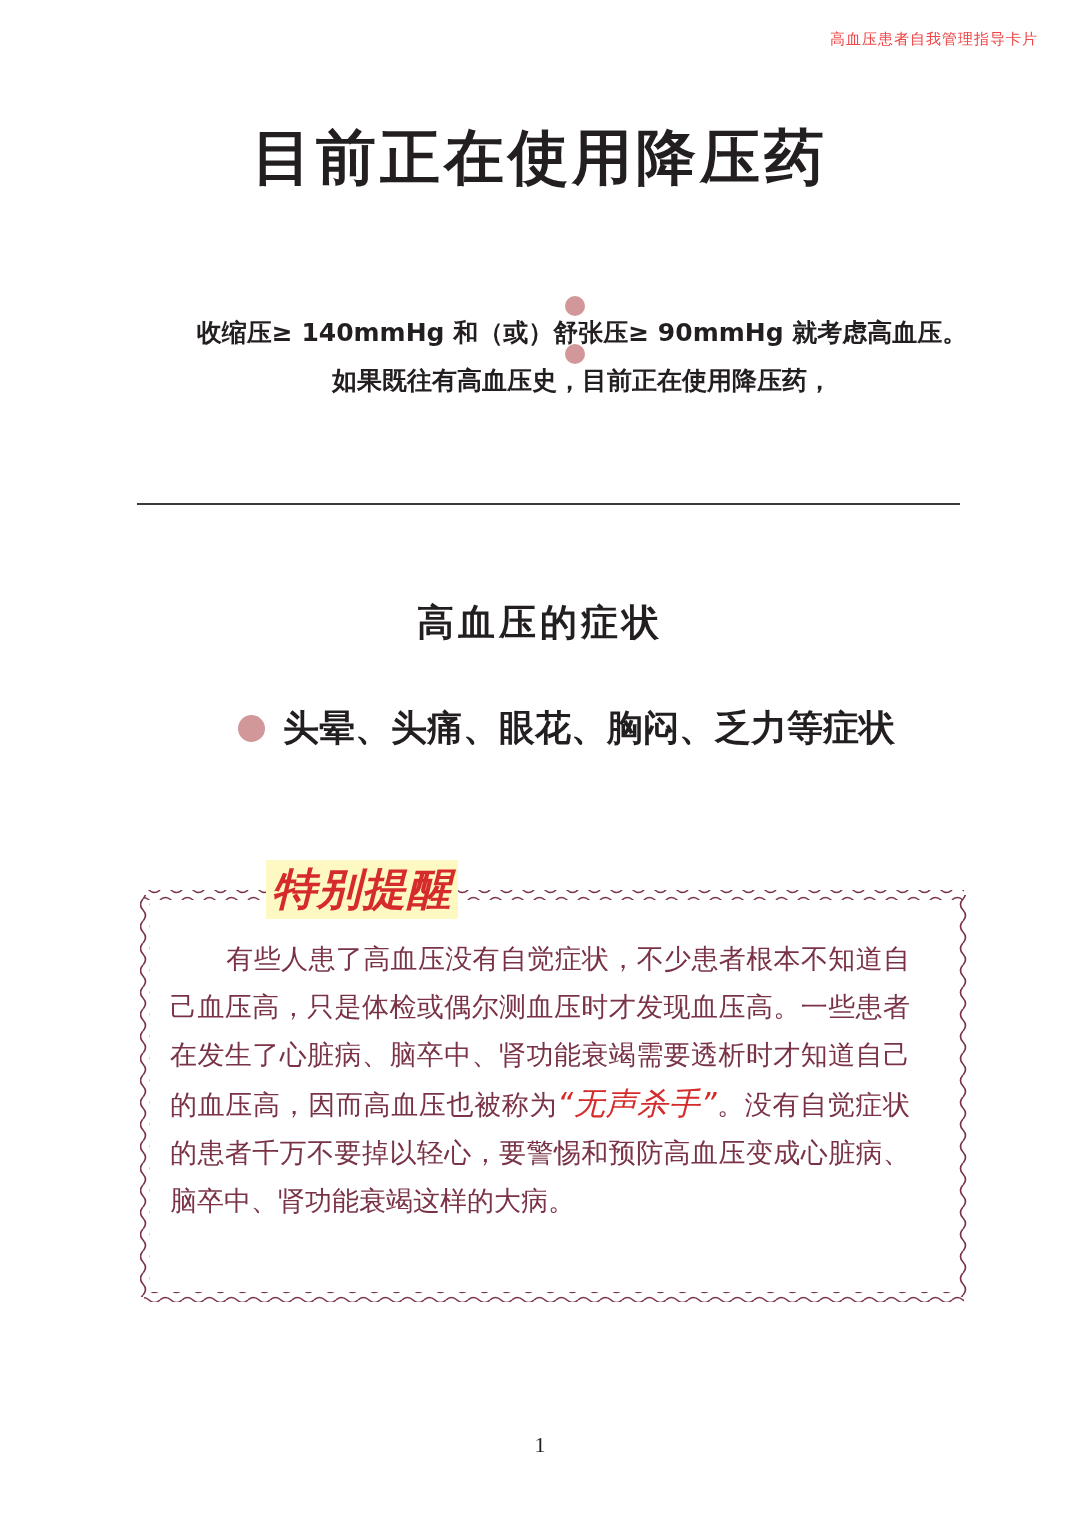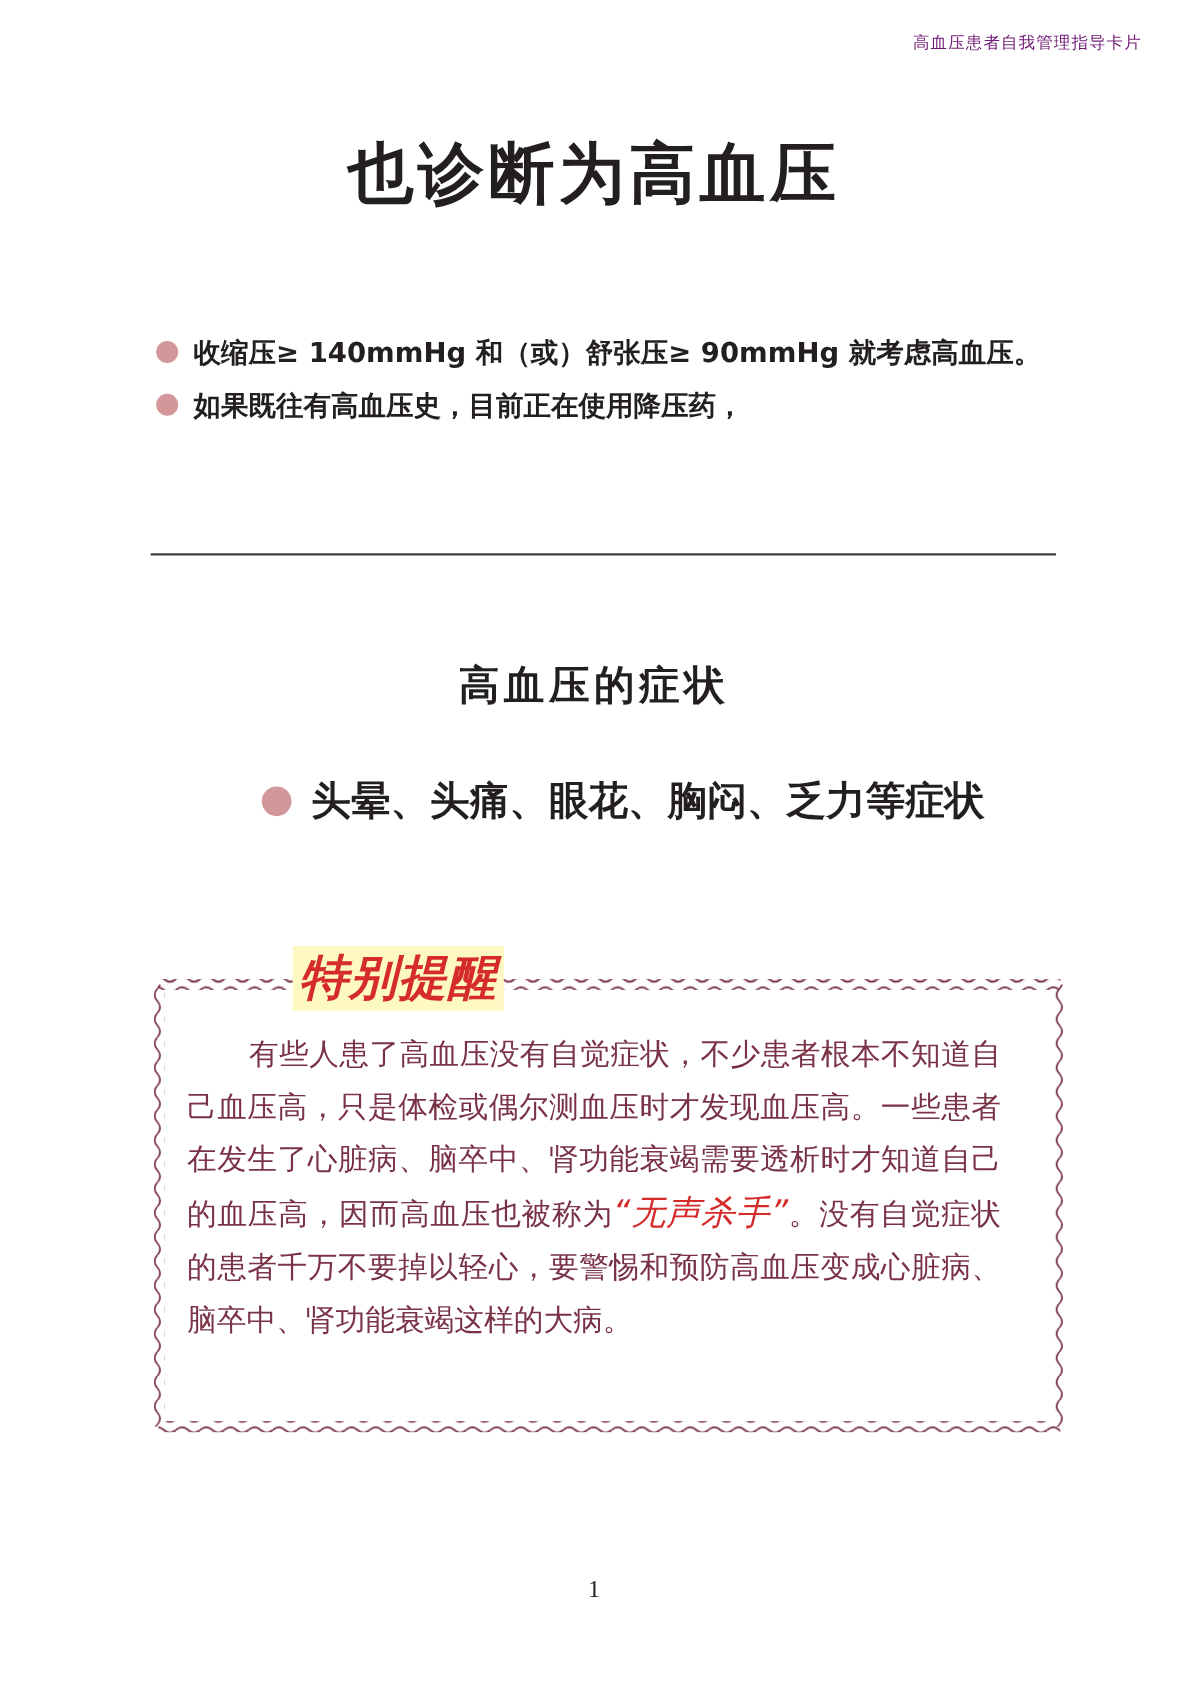--- a/index.html
+++ b/index.html
@@ -2,32 +2,32 @@
 <html><head>
   <meta charset="utf-8">
   <style>
     html, body { margin: 0; padding: 0; background: #ffffff; }
     body {
       width: 1080px; height: 1537px; position: relative; overflow: hidden;
       font-family: "DejaVu Sans", "Liberation Sans", sans-serif;
     }
     .header-tag {
       position: absolute; top: 30px; right: 42px;
-      font-size: 15px; color: #701a75; letter-spacing: 1px;
+      font-size: 15px; color: #ef4444; letter-spacing: 1px;
     }
     .h1 {
       position: absolute; left: 0; width: 1080px; text-align: center;
       font-weight: bold; color: #231f20; letter-spacing: 4px;
     }
     .h1.t1 { top: 118px; font-size: 60px; }
     .h1.t2 { top: 598px; font-size: 37px; }
     .bullet-list { position: absolute; left: 142px; top: 296px; width: 880px; }
     .bullet-row {
       display: flex; align-items: center; height: 48px;
-      font-size: 25px; font-weight: bold; color: #231f20;
+      font-size: 25px; font-weight: bold; color: #231f20; flex-direction: column;
     }
     .bullet-row.cont { padding-left: 34px; }
     .dot {
       width: 20px; height: 20px; border-radius: 50%;
       background: #d19799; margin-right: 14px; flex: 0 0 auto;
     }
     .divider {
       position: absolute; left: 137px; top: 503px; width: 823px; height: 2px;
       background: #3a3a3a;
     }
@@ -54,21 +54,21 @@
     .page-num {
       position: absolute; top: 1432px; left: 0; width: 1080px; text-align: center;
       font-family: "Liberation Serif", serif; font-size: 22px; color: #231f20;
     }
   </style>
 </head>
 <body>
 
 <div class="header-tag">高血压患者自我管理指导卡片</div>
 
-<h1 class="h1 t1" style="margin:0;">也诊断为高血压</h1>
+<h1 class="h1 t1" style="margin:0;">目前正在使用降压药</h1>
 
 <div class="bullet-list">
   <div class="bullet-row">
     <span class="dot"></span>
     <span>收缩压≥ 140mmHg 和（或）舒张压≥ 90mmHg 就考虑高血压。</span>
   </div>
   <div class="bullet-row">
     <span class="dot"></span>
     <span>如果既往有高血压史，目前正在使用降压药，</span>
   </div>

